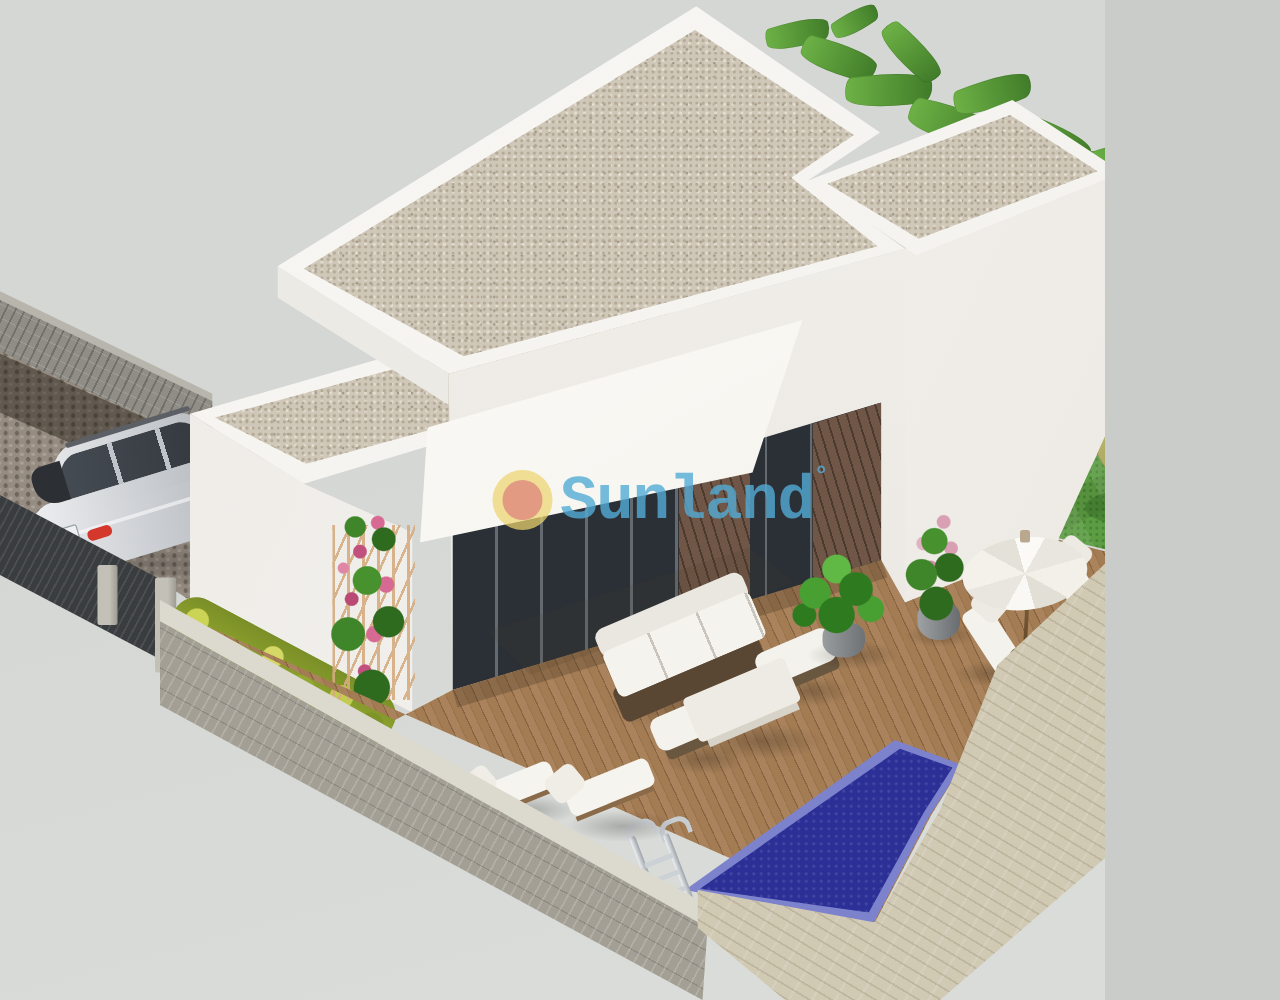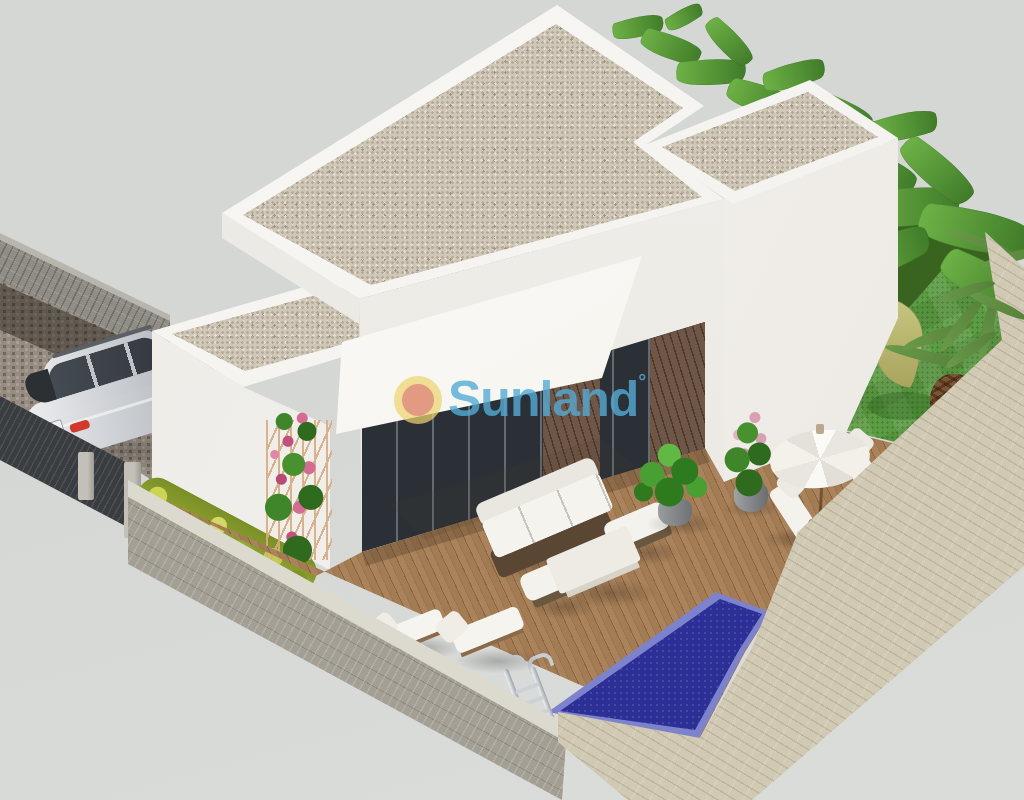--- a/index.html
+++ b/index.html
@@ -1,18 +1,18 @@
 <!DOCTYPE html>
 <html style="--bg: #d4d7d4; --bg_lower: #dadcd9; --parapet: #f4f2ee; --gravel: #cfc7b8; --wall_white: #f1efeb; --wall_white_bright: #f8f6f2; --awning: #f7f6f1; --glass: #2b3036; --brick: #6f5646; --deck: #a07a52; --deck_dark: #8a6542; --pool_ring: #7d82cc; --pool: #2b2f96; --grass: #5c9c43; --garden_bed: #38641f; --hedge: #8ea32e; --fence: #3a3d40; --post: #b5b2a9; --brickwall: #8f8d86; --cobble: #968c82; --stone_grey_cap: #dcd9cf; --stone_grey: #a39f95; --stone_beige: #ddd6c0; --car_silver: #ced1d5; --car_glass: #33383e; --taillight: #c23227; --wood_trellis: #d6ac80; --rose_pink: #d66a93; --leaf_green: #6fb347; --leaf_dark: #3f7a28; --palm_green: #55803a; --trunk_brown: #7b5433; --umbrella: #f2f0e9; --chrome: #ccd1d6; --logo_yellow: #ecd46e; --logo_salmon: #e09180; --brand_blue: #54acd6;"><head>
 <meta charset="utf-8">
 <style>
   html,body{margin:0;padding:0;background:#c9ccc9;}
-  #scene{position:relative;width:1024px;height:800px;overflow:hidden;
+  #scene{position:relative;width:884px;height:800px;overflow:hidden;
          background:linear-gradient(165deg,var(--bg,#d4d7d4) 40%,var(--bg_lower,#dadcd9) 90%);
-         font-family:Liberation Sans, sans-serif;}
+         font-family:Liberation Mono, monospace;}
   .px{position:absolute;left:0;top:0;width:1024px;height:800px;}
   .abs{position:absolute;}
   
   .gravel{background-color:var(--gravel,#cfc7b8);
     background-image:radial-gradient(circle,#b4aa97 1.2px,transparent 1.5px),
       radial-gradient(circle,#e6dfd1 1px,transparent 1.3px),
       radial-gradient(circle,#9d9484 1px,transparent 1.3px);
     background-size:5px 5px,7px 7px,11px 11px;background-position:0 0,2px 3px,5px 1px;}
   .parapet{background:linear-gradient(150deg,#f8f6f2 20%,var(--parapet,#f4f2ee) 55%,#e6e3dc 95%);}
   .cobble{background-color:var(--cobble,#968c82);

